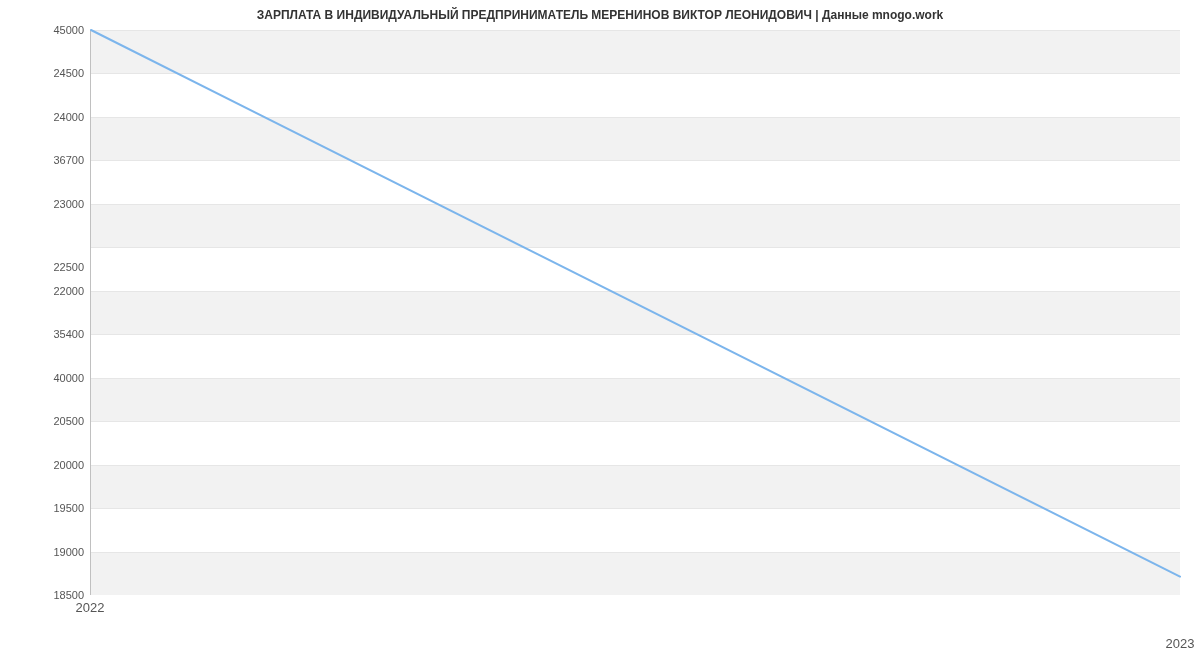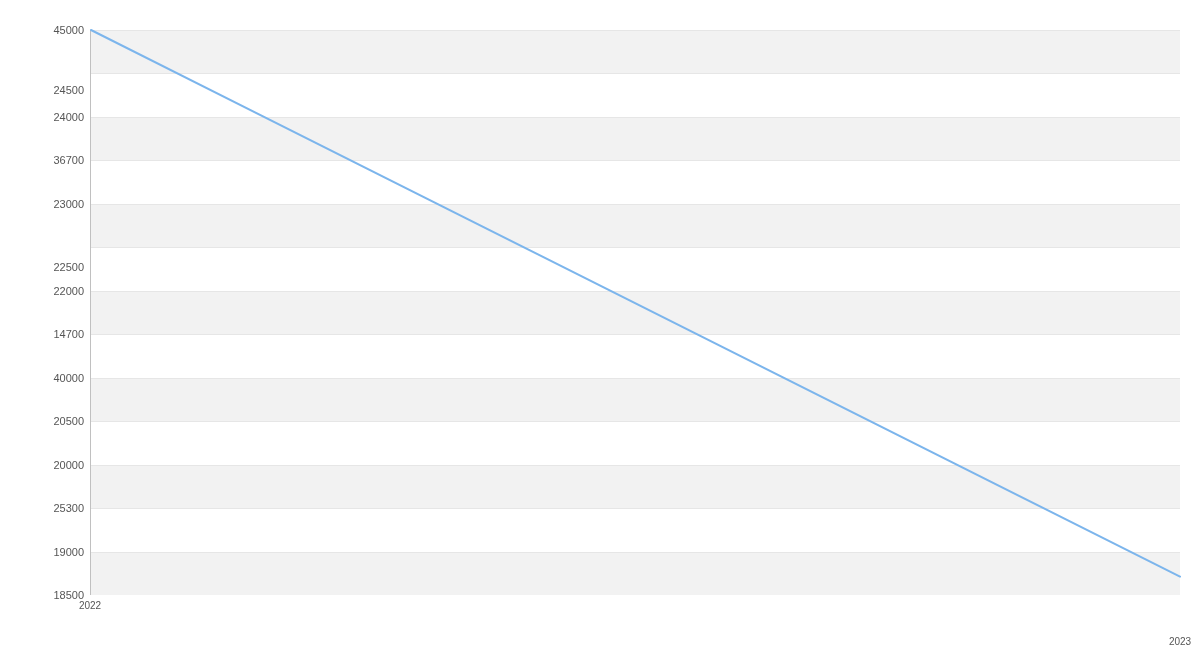--- a/index.html
+++ b/index.html
@@ -56,21 +56,21 @@
     right: 1116px;
     width: 80px;
     text-align: right;
     font-size: 11px;
     color: #555555;
     transform: translateY(-50%);
   }
   .xlab {
     position: absolute;
     top: 600px;
-    font-size: 10px;
+    font-size: 13px;
     color: #555555;
     transform: translateX(-50%);
   }
   svg.line-layer {
     position: absolute;
     left: 0;
     top: 0;
     width: 100%;
     height: 100%;
     overflow: visible;
@@ -79,20 +79,21 @@
     fill: none;
     stroke: #7cb5ec;
     stroke-width: 2;
     stroke-linecap: round;
   }
 </style>
 </head>
 <body>
 
 <div class="chart-wrap">
+  <div class="title">ЗАРПЛАТА В ИНДИВИДУАЛЬНЫЙ ПРЕДПРИНИМАТЕЛЬ МЕРЕНИНОВ ВИКТОР ЛЕОНИДОВИЧ | Данные mnogo.work</div>
   <div class="plot" id="plot">
       <div class="band" style="top: 0px; height: 43.4615px;"></div>
       <div class="gridline" style="top: 0px;"></div>
       <div class="band" style="top: 86.9231px; height: 43.4615px;"></div>
       <div class="gridline" style="top: 43.4615px;"></div>
       <div class="gridline" style="top: 86.9231px;"></div>
       <div class="band" style="top: 173.846px; height: 43.4615px;"></div>
       <div class="gridline" style="top: 130.385px;"></div>
       <div class="gridline" style="top: 173.846px;"></div>
       <div class="band" style="top: 260.769px; height: 43.4615px;"></div>
@@ -106,27 +107,27 @@
       <div class="gridline" style="top: 434.615px;"></div>
       <div class="band" style="top: 521.538px; height: 43.4615px;"></div>
       <div class="gridline" style="top: 478.077px;"></div>
       <div class="gridline" style="top: 521.538px;"></div>
     <svg class="line-layer" id="line-layer" viewBox="0 0 1090 565" preserveAspectRatio="none">
         <path d="M0 0 L1090 547.6153846153846" class="series-line" stroke="#7cb5ec"></path>
       </svg>
   </div>
 <div class="ylab" style="top: 595px;">18500</div>
     <div class="ylab" style="top: 551.538px;">19000</div>
-    <div class="ylab" style="top: 508.077px;">25300</div>
+    <div class="ylab" style="top: 508.077px;">19500</div>
     <div class="ylab" style="top: 464.615px;">20000</div>
     <div class="ylab" style="top: 421.154px;">20500</div>
     <div class="ylab" style="top: 377.692px;">40000</div>
-    <div class="ylab" style="top: 334.231px;">14700</div>
+    <div class="ylab" style="top: 334.231px;">35400</div>
     <div class="ylab" style="top: 290.769px;">22000</div>
     <div class="ylab" style="top: 247.308px; margin-top: 20px;">22500</div>
     <div class="ylab" style="top: 203.846px;">23000</div>
     <div class="ylab" style="top: 160.385px;">36700</div>
     <div class="ylab" style="top: 116.923px;">24000</div>
-    <div class="ylab" style="top: 73.4615px; margin-top: 17px;">24500</div>
+    <div class="ylab" style="top: 73.4615px;">24500</div>
     <div class="ylab" style="top: 30px;">45000</div>
     <div class="xlab" style="left: 90px;">2022</div>
     <div class="xlab" style="left: 1180px; margin-top: 36px;">2023</div>
   </div>
 
 </body></html>

